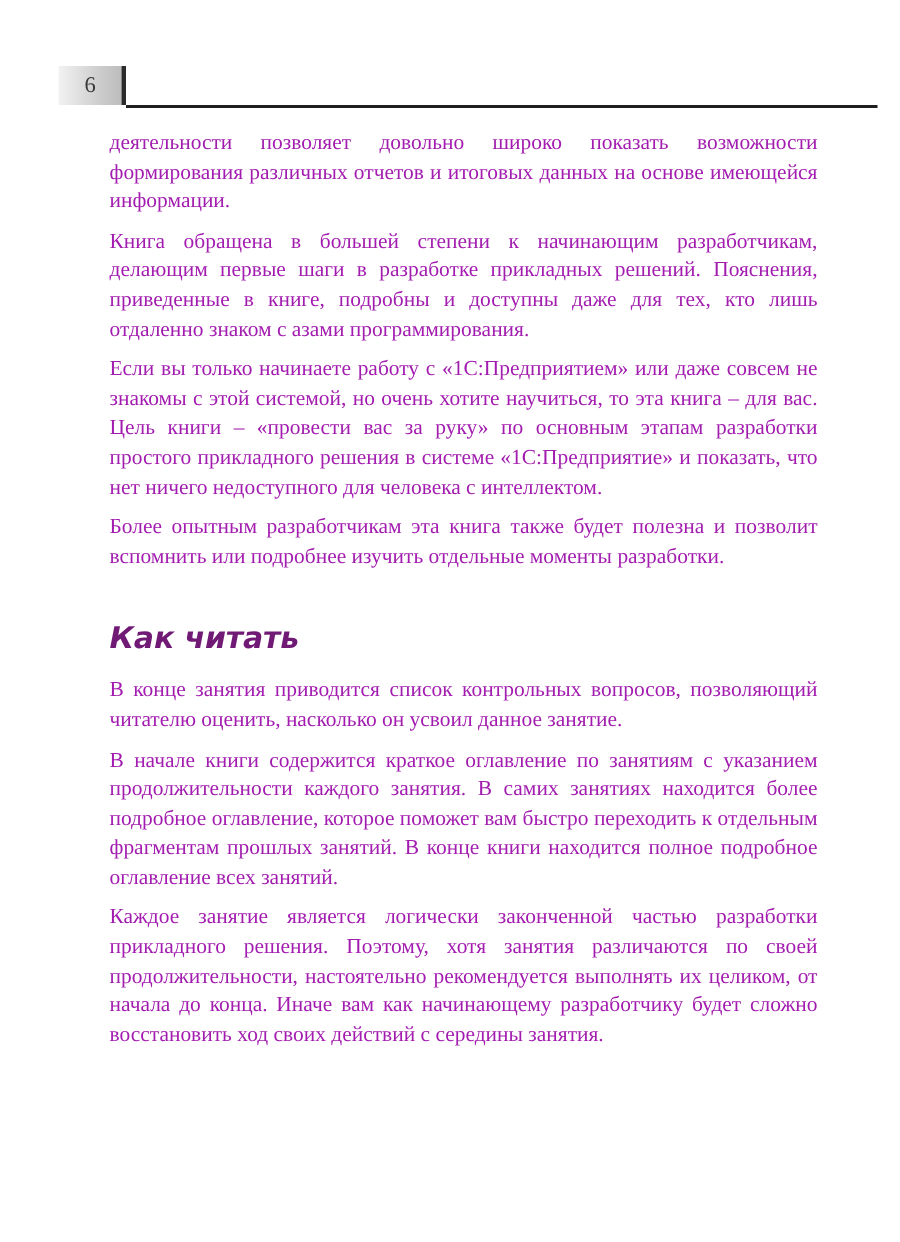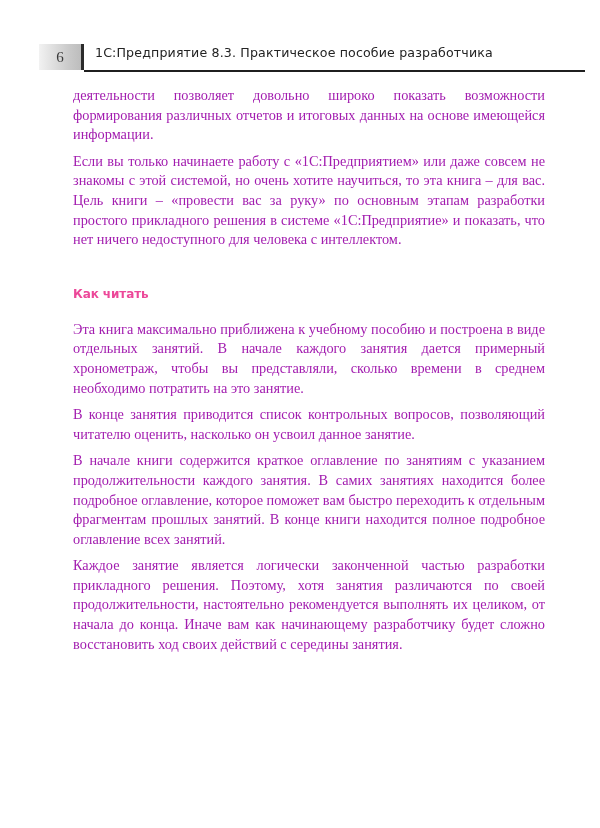--- a/index.html
+++ b/index.html
@@ -95,52 +95,53 @@
 
   p.para:last-child {
     margin-bottom: 12px;
   }
 
   h2.section-heading {
     margin: 0;
     padding: 0;
     font-family: "DejaVu Sans", "Liberation Sans", sans-serif;
     font-weight: bold;
-    font-size: 12px;
+    font-size: 20px;
     line-height: 22px;
-    color: #ec4899;
+    color: #701a75;
     letter-spacing: -0.1px;
+    font-style: italic;
   }
 
   .heading-block {
     padding-top: 26px;
     padding-bottom: 15px;
   }
 </style>
 </head>
 <body>
 
 <div class="page">
 
   <div class="header">
     <div class="folio-box"></div>
     <div class="folio-number">6</div>
-    <div class="header-title">1С:Предприятие 8.3. Практическое пособие разработчика</div>
     <div class="header-rule"></div>
   </div>
 
   <div class="content">
 
     <p class="para">деятельности позволяет довольно широко показать возможности формирования различных отчетов и итоговых данных на основе имеющейся информации.</p>
+    <p class="para">Книга обращена в большей степени к начинающим разработчикам, делающим первые шаги в разработке прикладных решений. Пояснения, приведенные в книге, подробны и доступны даже для тех, кто лишь отдаленно знаком с азами программирования.</p>
     <p class="para">Если вы только начинаете работу с «1С:Предприятием» или даже совсем не знакомы с этой системой, но очень хотите научиться, то эта книга – для вас. Цель книги – «провести вас за руку» по основным этапам разработки простого прикладного решения в системе «1С:Предприятие» и показать, что нет ничего недоступного для человека с интеллектом.</p>
+    <p class="para">Более опытным разработчикам эта книга также будет полезна и позволит вспомнить или подробнее изучить отдельные моменты разработки.</p>
 
     <div class="heading-block">
       <h2 class="section-heading">Как читать</h2>
     </div>
 
-    <p class="para">Эта книга максимально приближена к учебному пособию и построена в виде отдельных занятий. В начале каждого занятия дается примерный хронометраж, чтобы вы представляли, сколько времени в среднем необходимо потратить на это занятие.</p>
     <p class="para">В конце занятия приводится список контрольных вопросов, позволяющий читателю оценить, насколько он усвоил данное занятие.</p>
     <p class="para">В начале книги содержится краткое оглавление по занятиям с указанием продолжительности каждого занятия. В самих занятиях находится более подробное оглавление, которое поможет вам быстро переходить к отдельным фрагментам прошлых занятий. В конце книги находится полное подробное оглавление всех занятий.</p>
     <p class="para">Каждое занятие является логически законченной частью разработки прикладного решения. Поэтому, хотя занятия различаются по своей продолжительности, настоятельно рекомендуется выполнять их целиком, от начала до конца. Иначе вам как начинающему разработчику будет сложно восстановить ход своих действий с середины занятия.</p>
 
   </div>
 
 </div>
 
 </body></html>

